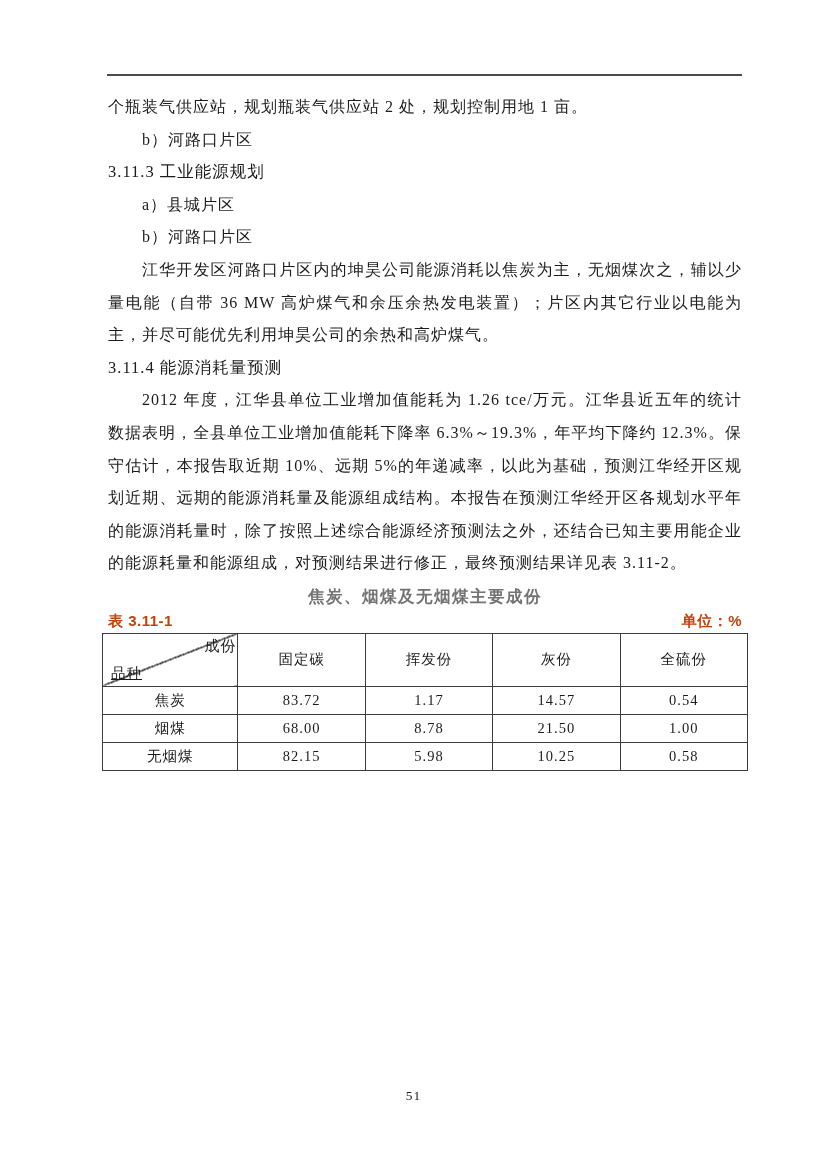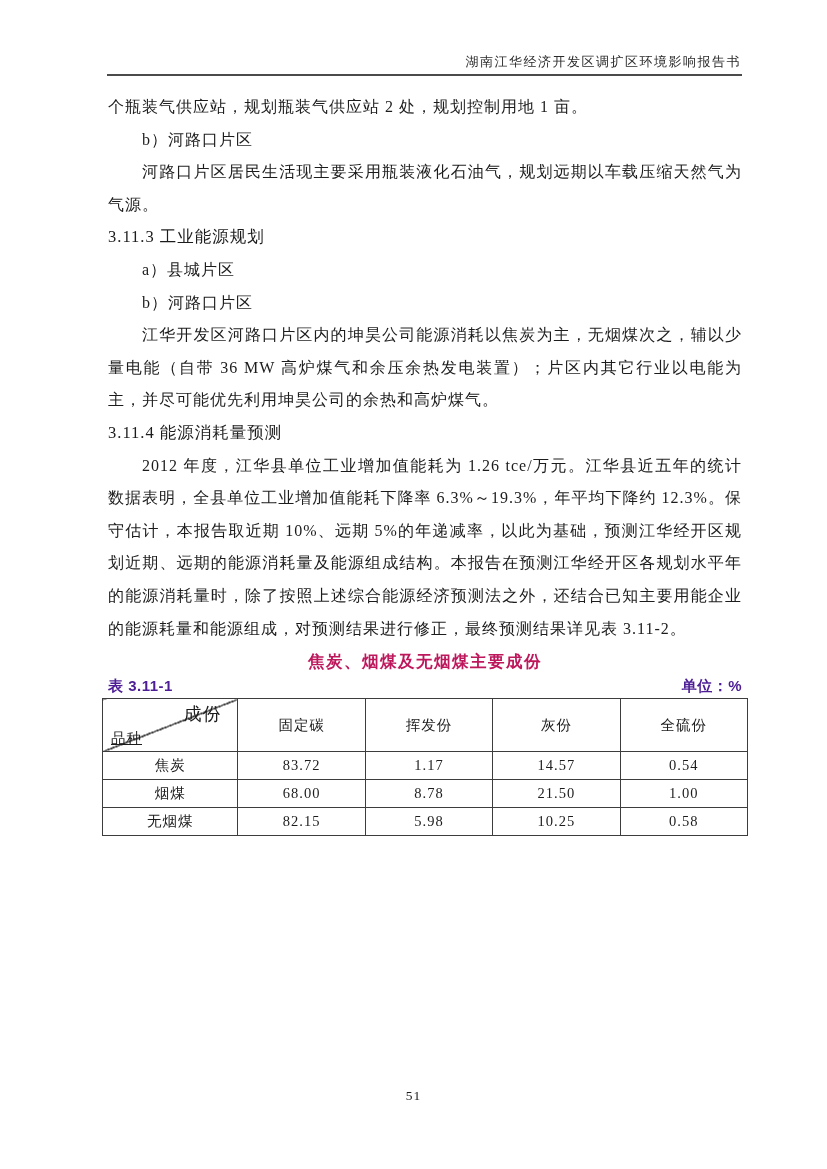--- a/index.html
+++ b/index.html
@@ -41,31 +41,31 @@
     text-align:left;
   }
   .table-title {
     margin:3px 0 0 0;
     text-align:center;
     font-family:"Liberation Sans","DejaVu Sans",sans-serif;
     font-weight:bold;
     font-size:16.5px;
     letter-spacing:1.5px;
     line-height:26px;
-    color:#be185d;
+    color:#737373;
   }
   .table-meta {
     display:flex; justify-content:space-between; align-items:flex-end;
     font-family:"Liberation Sans","DejaVu Sans",sans-serif;
     font-weight:bold;
     font-size:15px;
     letter-spacing:0.5px;
     line-height:20px;
     margin:2px 0 2px 0;
-    color:#4c1d95;
+    color:#c2410c;
     gap:32px;
   }
   table.comp-table {
     width:calc(100% + 12px);
     margin-left:-6px;
     border-collapse:collapse;
     table-layout:fixed;
   }
   table.comp-table th, table.comp-table td {
     border:1.5px solid #3d3d3d;
@@ -79,39 +79,37 @@
   table.comp-table thead th { height:52px; }
   table.comp-table tbody td { height:27px;margin-left:48px; }
   .corner-cell {
     position:relative;
     background-image:linear-gradient(to bottom right,
       transparent calc(50% - 0.8px),
       #3d3d3d calc(50% - 0.8px),
       #3d3d3d calc(50% + 0.8px),
       transparent calc(50% + 0.8px));
   }
-  .corner-top    { position:absolute; top:3px;   right:16px; font-size:18px; }
+  .corner-top    { position:absolute; top:3px;   right:1px; font-size:15px; }
   .corner-bottom { position:absolute; bottom:3px; left:8px;  font-size:14.5px;text-decoration:underline; }
   .page-number {
     position:absolute; top:1088px; left:0; width:100%;
     text-align:center; font-size:13.5px; letter-spacing:1px;
   }
 </style>
 </head>
 <body>
 
 <div class="page">
 
-  <div class="running-header">湖南江华经济开发区调扩区环境影响报告书</div>
   <div class="header-rule"></div>
 
   <div class="content">
     <p class="body-text">个瓶装气供应站，规划瓶装气供应站 2 处，规划控制用地 1 亩。</p>
     <p class="body-text indent">b）河路口片区</p>
-    <p class="body-text indent">河路口片区居民生活现主要采用瓶装液化石油气，规划远期以车载压缩天然气为气源。</p>
     <p class="heading">3.11.3 工业能源规划</p>
     <p class="body-text indent">a）县城片区</p>
     <p class="body-text indent">b）河路口片区</p>
     <p class="body-text indent">江华开发区河路口片区内的坤昊公司能源消耗以焦炭为主，无烟煤次之，辅以少量电能（自带 36 MW 高炉煤气和余压余热发电装置）；片区内其它行业以电能为主，并尽可能优先利用坤昊公司的余热和高炉煤气。</p>
     <p class="heading">3.11.4 能源消耗量预测</p>
     <p class="body-text indent">2012 年度，江华县单位工业增加值能耗为 1.26 tce/万元。江华县近五年的统计数据表明，全县单位工业增加值能耗下降率 6.3%～19.3%，年平均下降约 12.3%。保守估计，本报告取近期 10%、远期 5%的年递减率，以此为基础，预测江华经开区规划近期、远期的能源消耗量及能源组成结构。本报告在预测江华经开区各规划水平年的能源消耗量时，除了按照上述综合能源经济预测法之外，还结合已知主要用能企业的能源耗量和能源组成，对预测结果进行修正，最终预测结果详见表 3.11-2。</p>
 
     <p class="table-title">焦炭、烟煤及无烟煤主要成份</p>
 
     <div class="table-meta">

